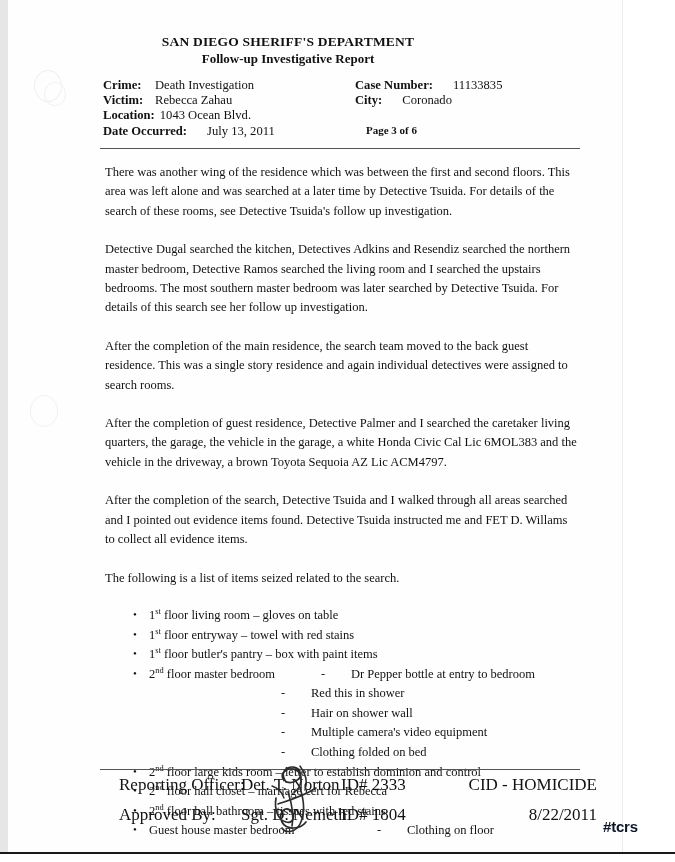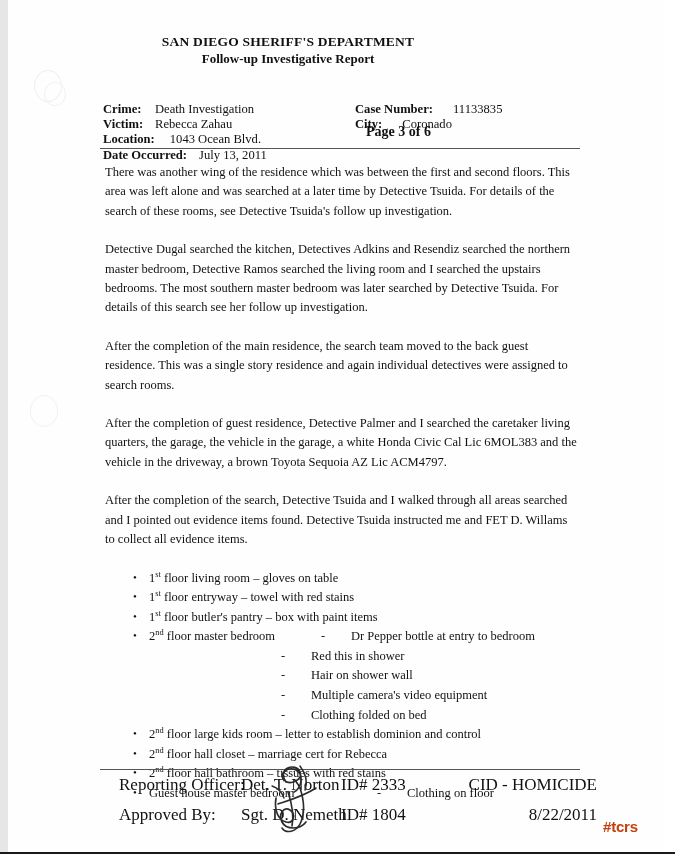--- a/index.html
+++ b/index.html
@@ -20,21 +20,20 @@
 
   
   .scan-sheet {
     position: absolute;
     left: 8px;
     top: 0px;
     width: 614px;
     height: 852px;
     background: #fefefe;
     box-shadow: inset 0 0 0 0 transparent;
-    padding-left: 43px;
   }
 
   
   .edge-strip-left {
     position: absolute;
     left: 0px;
     top: 0px;
     width: 9px;
     height: 852px;
     background: #e6e6e6;
@@ -134,36 +133,36 @@
   }
   .meta-left {
     display: flex;
     align-items: baseline;
     width: 252px;
     flex: 0 0 252px;
   }
   .meta-label {
     font-weight: bold;
   }
-  .meta-label.w-crime   { min-width: 52px; margin-top: 24px; }
+  .meta-label.w-crime   { min-width: 52px; }
   .meta-label.w-victim  { min-width: 52px; }
-  .meta-label.w-loc     { min-width: 0; margin-right: 15px; }
-  .meta-label.w-date    { min-width: 0; margin-right: 12px; }
+  .meta-label.w-loc     { min-width: 0; margin-right: 5px; }
+  .meta-label.w-date    { min-width: 0; margin-right: 20px; }
   .meta-value { font-weight: normal; }
   .meta-right {
     display: flex;
     align-items: baseline;
   }
   .meta-right .meta-label { margin-right: 20px; }
 
   .page-of {
     position: absolute;
     left: 358px;
     top: 124px;
-    font-size: 14px;
+    font-size: 11px;
     font-weight: bold;
   }
 
   
   .rule-top {
     position: absolute;
     left: 92px;
     top: 148px;
     width: 480px;
     height: 0;
@@ -286,21 +285,21 @@
   .sig svg { display: block; overflow: visible; }
 
   
   .watermark {
     position: absolute;
     left: 603px;
     top: 818px;
     font-family: "Liberation Sans", "DejaVu Sans", sans-serif;
     font-size: 15px;
     font-weight: bold;
-    color: #c2410c;
+    color: #0f172a;
     letter-spacing: -0.2px;
   }
 </style>
 </head>
 <body>
 
 <div id="page">
 
   <div class="edge-strip-left"></div>
   <div class="edge-strip-left2"></div>
@@ -365,20 +364,21 @@
 
       <div class="rule-top"></div>
 
       <div class="body">
 
         <p class="para">There was another wing of the residence which was between the first and second floors. This area was left alone and was searched at a later time by Detective Tsuida.  For details of the search of these rooms, see Detective Tsuida's follow up investigation.</p>
         <p class="para">Detective Dugal searched the kitchen, Detectives Adkins and Resendiz searched the northern master bedroom, Detective Ramos searched the living room and I searched the upstairs bedrooms.  The most southern master bedroom was later searched by Detective Tsuida.  For details of this search see her follow up investigation.</p>
         <p class="para">After the completion of the main residence, the search team moved to the back guest residence.  This was a single story residence and again individual detectives were assigned to search rooms.</p>
         <p class="para">After the completion of guest residence, Detective Palmer and I searched the caretaker living quarters, the garage, the vehicle in the garage, a white Honda Civic Cal Lic 6MOL383 and the vehicle in the driveway, a brown Toyota Sequoia AZ Lic ACM4797.</p>
         <p class="para">After the completion of the search, Detective Tsuida and I walked through all areas searched and I pointed out evidence items found.  Detective Tsuida instructed me and FET D. Willams to collect all evidence items.</p>
+        <p class="para tight">The following is a list of items seized related to the search.</p>
 
         <ul class="list" id="evidence-list">
             <li class="li"><span class="li-main"><span>1</span><span class="ord">st</span><span> floor living room – gloves on table</span></span></li>
             <li class="li"><span class="li-main"><span>1</span><span class="ord">st</span><span> floor entryway – towel with red stains</span></span></li>
             <li class="li"><span class="li-main"><span>1</span><span class="ord">st</span><span> floor butler's pantry – box with paint items</span></span></li>
             <li class="li cols"><span class="col-a"><span>2</span><span class="ord">nd</span><span> floor master bedroom</span></span><span class="col-dash">-</span><span>Dr Pepper bottle at entry to bedroom</span></li>
             <li class="sub"><span class="sub-dash">-</span><span>Red this in shower</span></li>
             <li class="sub"><span class="sub-dash">-</span><span>Hair on shower wall</span></li>
             <li class="sub"><span class="sub-dash">-</span><span>Multiple camera's video equipment</span></li>
             <li class="sub"><span class="sub-dash">-</span><span>Clothing folded on bed</span></li>

